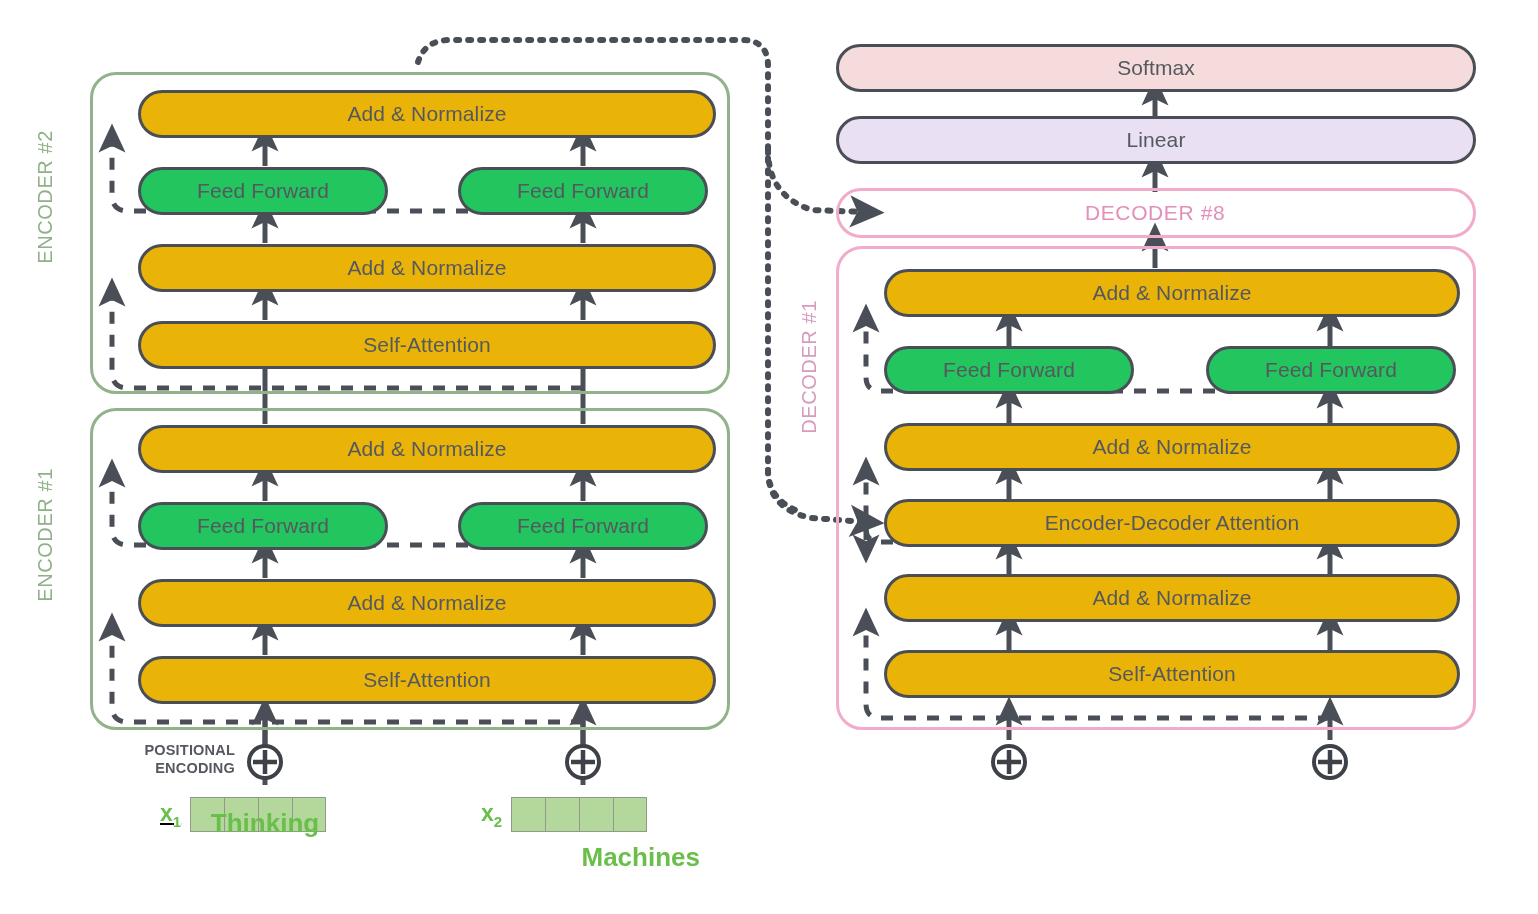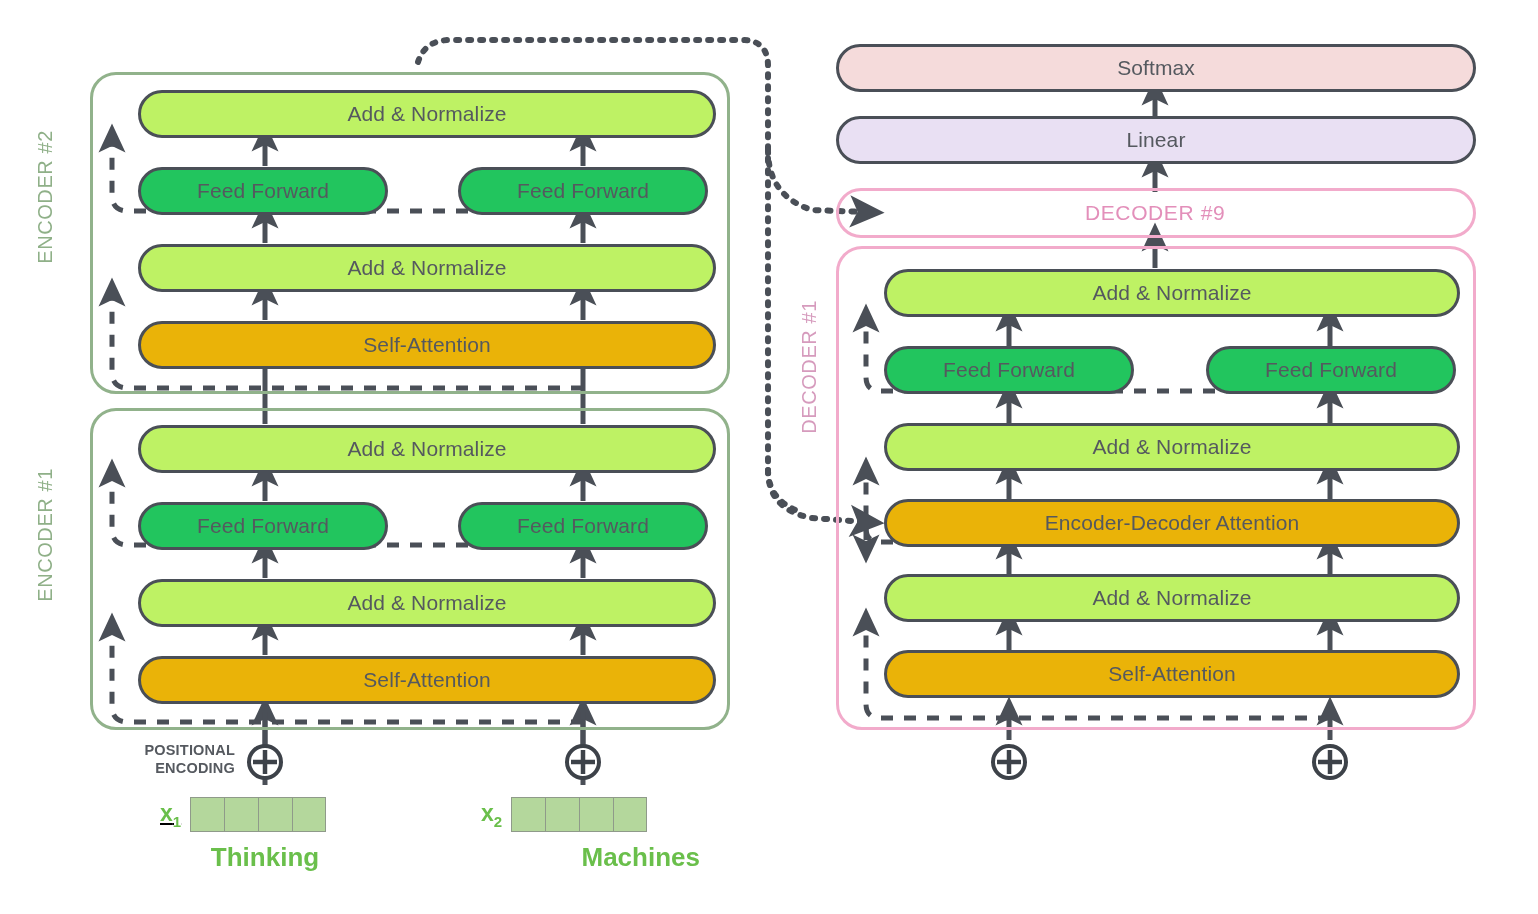--- a/index.html
+++ b/index.html
@@ -14,21 +14,21 @@
   .boxes{position:absolute;left:0;top:0;width:1538px;height:914px;z-index:3;}
 
   
   .pill{
     position:absolute;box-sizing:border-box;
     border:3.5px solid #4a4f57;
     display:flex;align-items:center;justify-content:center;
     color:#55595f;font-size:21px;letter-spacing:.1px;
     white-space:nowrap;
   }
-  .pill.addnorm{background:#bef264;}
+  .pill.addnorm{background:#eab308;}
   .pill.ff{background:#22c55e;}
   .pill.attn{background:#eab308;}
   .pill.softmax{background:#f5dbdb;}
   .pill.linear{background:#e9e0f3;}
 
   
   .stack{
     position:absolute;box-sizing:border-box;background:transparent;
   }
   .stack.enc{border:3px solid #91b28b;border-radius:26px;}
@@ -194,21 +194,21 @@
 
     <div class="pill addnorm" style="left:138px;top:579px;width:578px;height:48px;border-radius:24px;">Add &amp; Normalize</div>
 
     <div class="pill attn" style="left:138px;top:656px;width:578px;height:48px;border-radius:24px;">Self-Attention</div>
 
     <div class="pill linear" style="left:836px;top:116px;width:640px;height:48px;border-radius:24px;">Linear</div>
 
     <div class="pill softmax" style="left:836px;top:44px;width:640px;height:48px;border-radius:24px;">Softmax</div>
 
     <div class="stack dec" style="left:836px;top:188px;width:640px;height:50px;"></div>
-    <div class="declabel" style="left:1085px;top:201px;">DECODER #9</div>
+    <div class="declabel" style="left:1085px;top:201px;">DECODER #8</div>
 
     <div class="stack dec" style="left:836px;top:246px;width:640px;height:484px;"></div>
     <div class="vlabel dec" style="left:798px;top:300px;">DECODER #1</div>
 
     <div class="pill addnorm" style="left:884px;top:269px;width:576px;height:48px;border-radius:24px;">Add &amp; Normalize</div>
 
     <div class="pill ff" style="left:884px;top:346px;width:250px;height:48px;border-radius:24px;">Feed Forward</div>
     <div class="pill ff" style="left:1206px;top:346px;width:250px;height:48px;border-radius:24px;">Feed Forward</div>
 
     <div class="pill addnorm" style="left:884px;top:423px;width:576px;height:48px;border-radius:24px;">Add &amp; Normalize</div>
@@ -228,21 +228,21 @@
       <div class="xlabel">
         <span>x</span><sub>1</sub>
       </div>
       <div class="cells">
         <div class="cell"></div>
         <div class="cell"></div>
         <div class="cell"></div>
         <div class="cell"></div>
       </div>
     </div>
-    <div class="word" style="left:150px;top:842px;width:230px;">Thinking</div>
+    <div class="word" style="left:150px;top:808px;width:230px;">Thinking</div>
 
     <div class="embedrow" style="left:481px;top:797px;">
       <div class="xlabel">
         <span>x</span><sub>2</sub>
       </div>
       <div class="cells">
         <div class="cell"></div>
         <div class="cell"></div>
         <div class="cell"></div>
         <div class="cell"></div>

